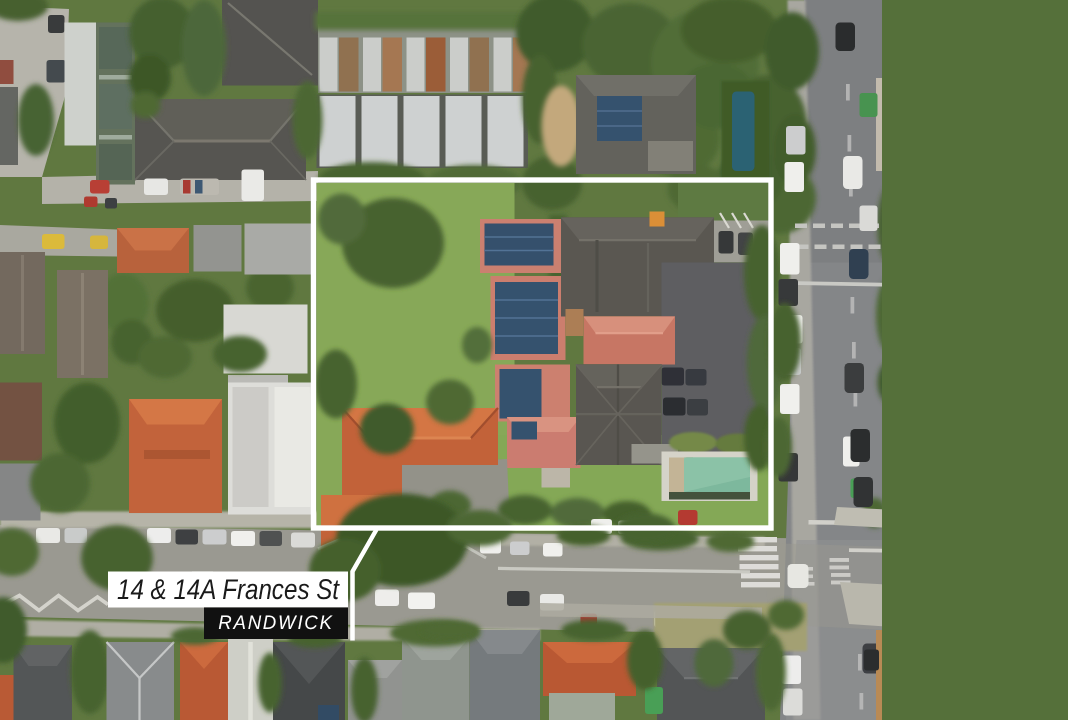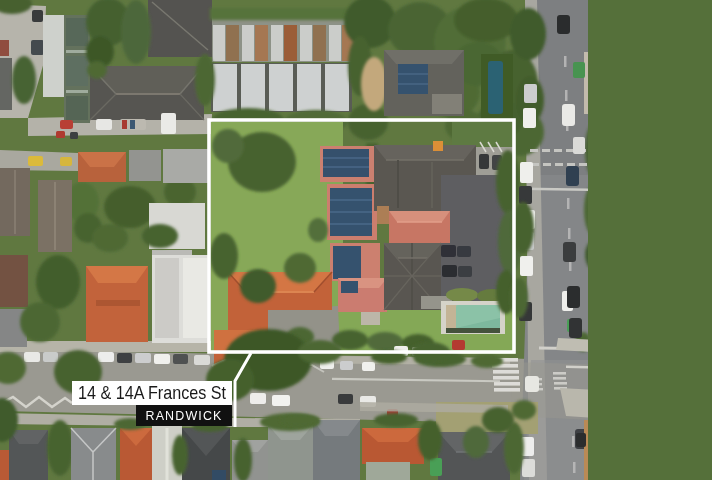--- a/index.html
+++ b/index.html
@@ -1,16 +1,16 @@
 <!DOCTYPE html>
 <html><head>
 <meta charset="utf-8">
 <style>
   html,body{margin:0;padding:0;background:#55703a;}
-  .wrap{position:relative;width:588px;height:480px;overflow:hidden;font-family:"Liberation Sans",sans-serif;}
+  .wrap{position:relative;width:588px;height:480px;overflow:hidden;font-family:"Liberation Sans",sans-serif;font-style:italic;}
   svg{display:block;}
 </style>
 </head>
 <body>
 <div class="wrap">
 <svg width="712" height="480" viewBox="0 0 712 480">
 <defs>
   <filter id="b1" x="-30%" y="-30%" width="160%" height="160%">
           <feGaussianBlur stdDeviation="1.6"></feGaussianBlur>
         </filter>

